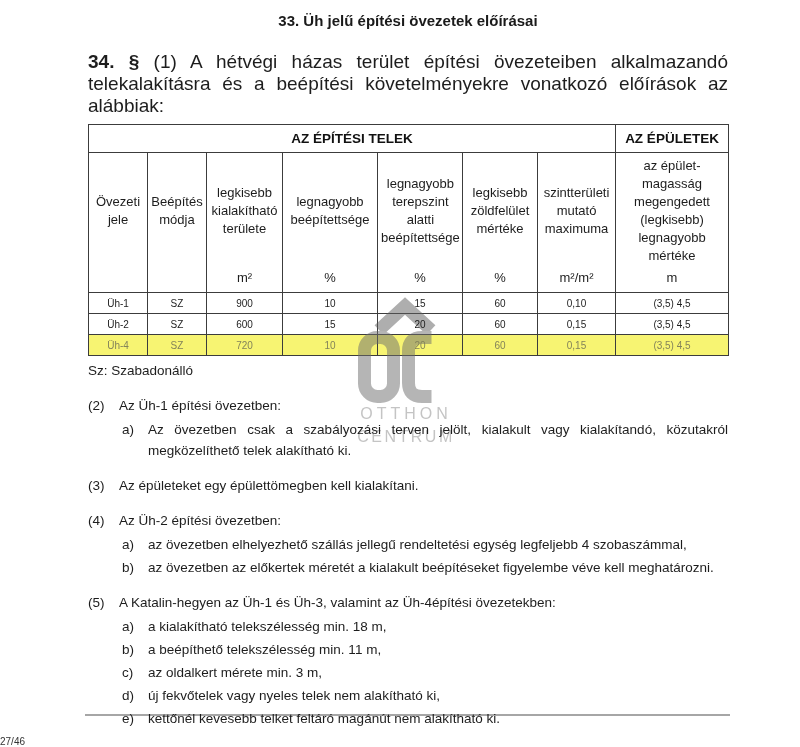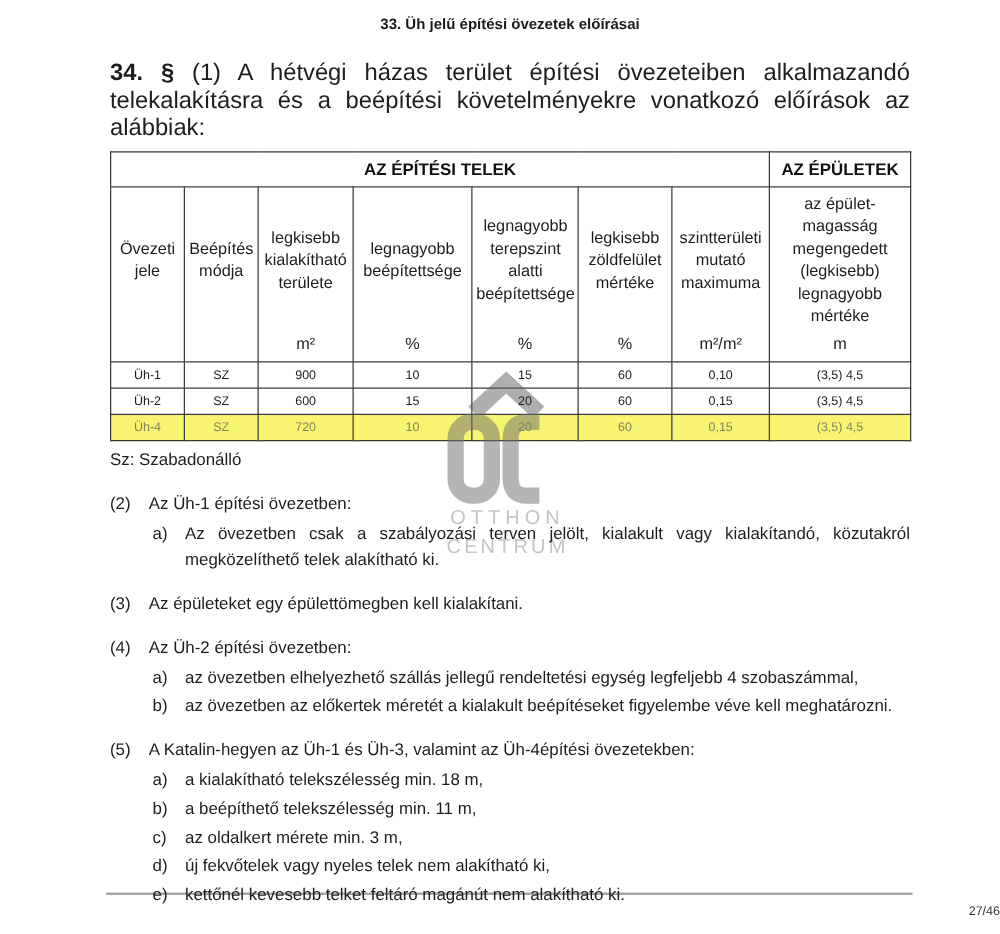--- a/index.html
+++ b/index.html
@@ -10,21 +10,21 @@
     color: #1d1d1d;
     position: relative;
     overflow: hidden;
   }
   .page {
     position: relative;
     width: 800px; height: 747px;
     padding: 10px 72px 0 88px;
   }
   .doc-title {
-    font-size: 12px;
+    font-size: 15px;
     font-weight: bold;
     text-align: center;
     color: #1a1a1a;
     margin-top: 2px;
     position: relative; z-index: 2;
   }
   .intro {
     margin-top: 22px;
     font-size: 19px;
     line-height: 22px;
@@ -114,24 +114,24 @@
   .footer {
     position: absolute;
     left: 0; top: 714px;
     width: 800px;
   }
   .footer-line {
     margin: 0 70px 0 85px;
     border-top: 2px solid #a6a6a6;
   }
   .footer-page {
-    text-align: right;
+    text-align: left;
     font-size: 10px;
     color: #333;
-    margin-top: 8px;
+    margin-top: 20px;
     position: relative; z-index: 2;
   }
 </style>
 </head>
 <body>
 
 <div class="page">
 
   <h1 class="doc-title">33. Üh jelű építési övezetek előírásai</h1>
 

